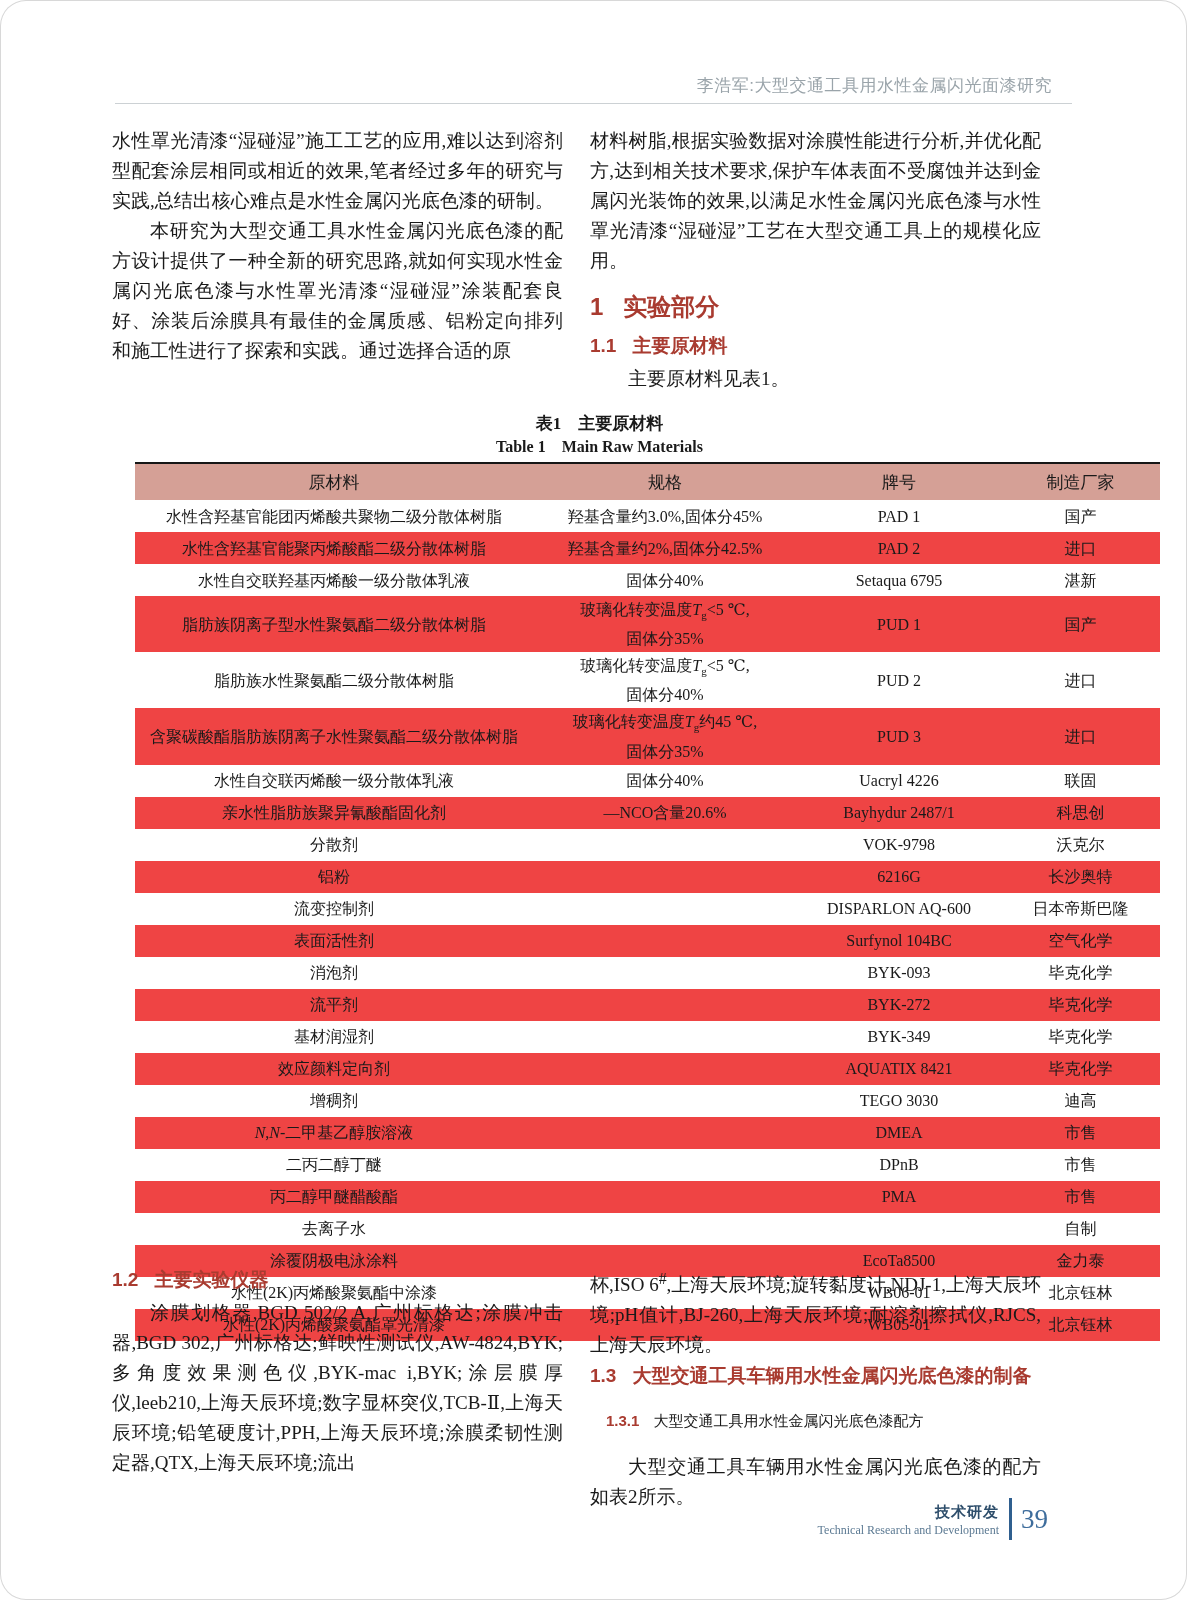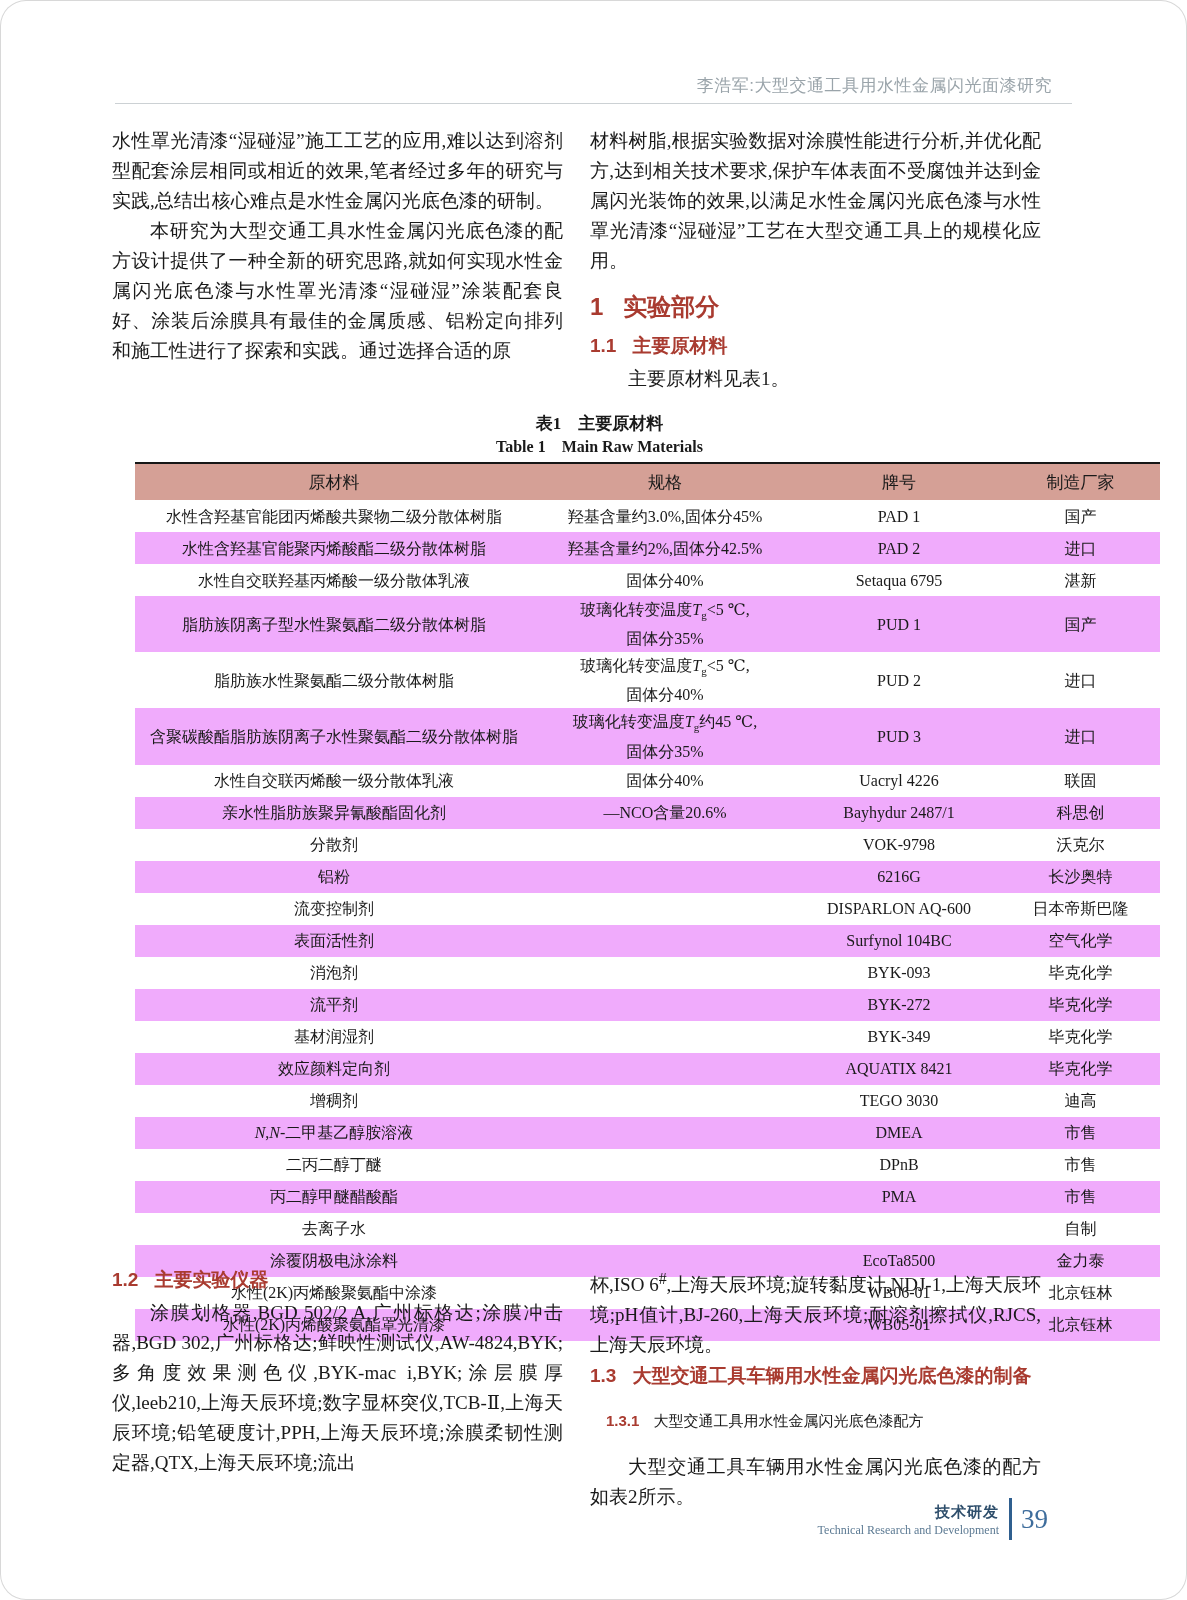--- a/index.html
+++ b/index.html
@@ -45,21 +45,21 @@
   .tbl-caption-en{text-align:center;font-weight:bold;font-size:16px;line-height:22px;margin-bottom:4px;}
   table.raw{border-collapse:collapse;width:929px;border-top:2px solid #161616;table-layout:fixed;}
   table.raw th{
     background:#d5a096;font-weight:normal;font-size:17px;height:32px;
     text-align:center;padding:2px 12px;
   }
   table.raw td{
     font-size:16px;line-height:23px;height:28px;vertical-align:middle;
     padding:2px 0;text-align:center;white-space:pre-line;
   }
-  table.raw tr.pink td{background:#f0abfc;}
+  table.raw tr.pink td{background:#ef4444;}
   .c-mat{width:374px;}
   td.c-mat{text-align:left;padding-left:12px;padding-right:4px;}
   .c-spec{width:240px;}
   .c-brand{width:180px;}
   .c-maker{width:135px;}
   td i{font-style:italic;}
   td sub,td sup{font-size:11px;}
 
   
   .footer{position:absolute;top:1498px;right:139px;display:flex;align-items:center;}

